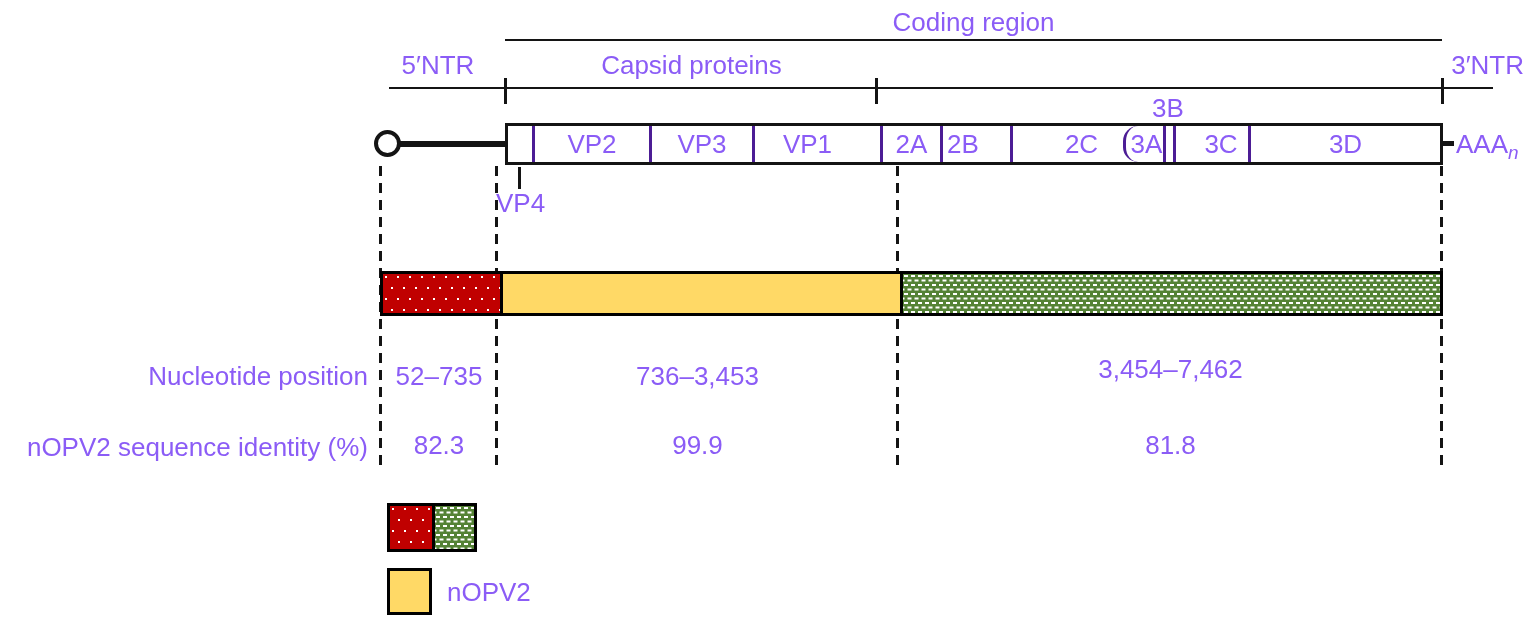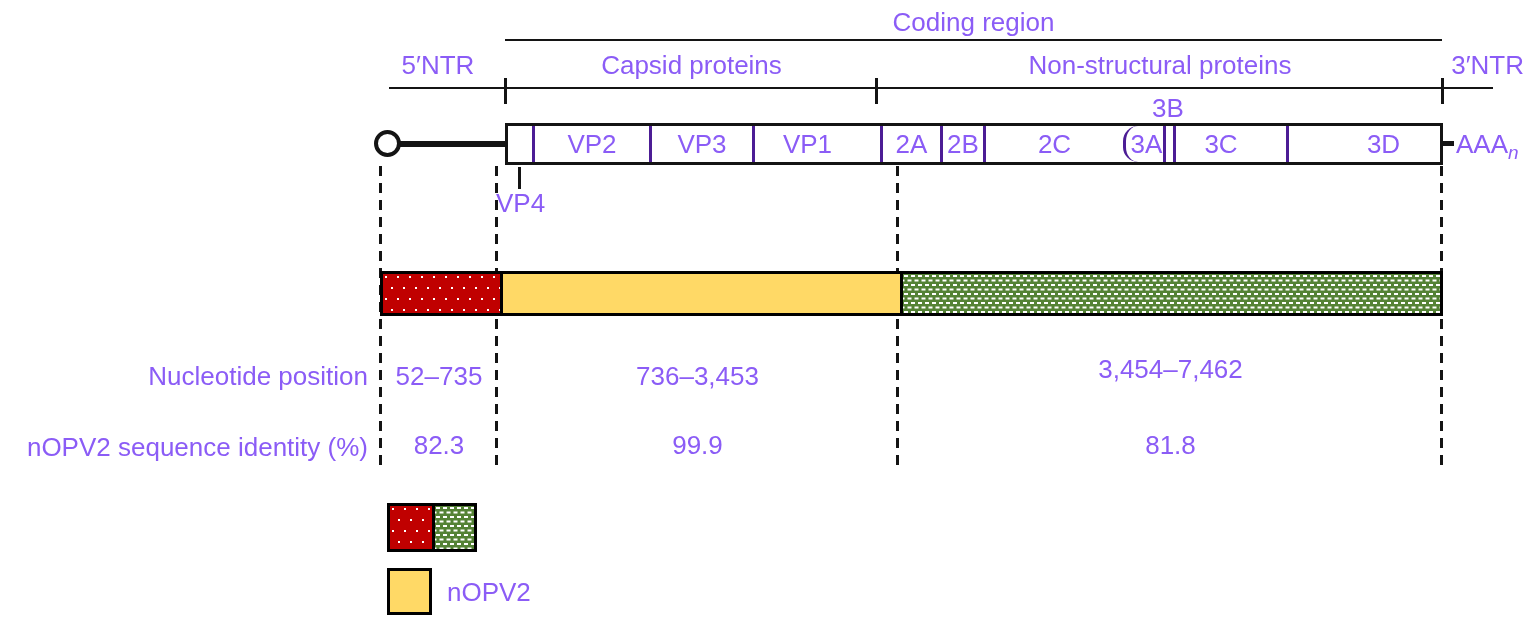--- a/index.html
+++ b/index.html
@@ -77,21 +77,20 @@
 </head>
 <body>
 
 <div class="figure">
 
   <div class="lbl center" style="left:505px;top:8px;width:937px;">Coding region</div>
   <div class="hline" style="left:505px;top:39px;width:937px;"></div>
 
   <div class="lbl center" style="left:379px;top:51px;width:118px;">5′NTR</div>
   <div class="lbl center" style="left:506px;top:51px;width:371px;">Capsid proteins</div>
-  <div class="lbl center" style="left:877px;top:51px;width:566px;">Non-structural proteins</div>
   <div class="lbl right" style="left:1443px;top:51px;width:81px;">3′NTR</div>
 
   <div class="hline" style="left:389px;top:87px;width:1104px;"></div>
   <div class="tick" style="left:504px;"></div>
   <div class="tick" style="left:875px;"></div>
   <div class="tick" style="left:1441px;"></div>
 
   <div class="vpg-circle"></div>
   <div class="rna-line"></div>
 
@@ -109,33 +108,33 @@
       </div>
     <div class="seg bordered" style="left:244px;width:108px;">
         <span>VP1</span>
       </div>
     <div class="seg bordered" style="left:372px;width:60px;">
         <span>2A</span>
       </div>
     <div class="seg bordered" style="left:432px;width:43px;">
         <span>2B</span>
       </div>
-    <div class="seg bordered" style="left:475px;width:140px;">
+    <div class="seg bordered" style="left:502px;width:140px;">
         <span>2C</span>
       </div>
     <div class="seg bordered" style="left:615px;width:44px;border-radius:15px;">
         <span>3A</span>
       </div>
     <div class="seg bordered" style="left:655px;width:10px;">
         <span></span>
       </div>
     <div class="seg bordered" style="left:665px;width:93px;">
         <span>3C</span>
       </div>
-    <div class="seg bordered" style="left:740px;width:192px;margin-left:38px;">
+    <div class="seg bordered" style="left:740px;width:192px;">
         <span>3D</span>
       </div>
   </div>
 
   <div class="pointer-v"></div>
   <div class="lbl" style="left:496px;top:189px;z-index:3;">VP4</div>
 
   <div class="polya-tick"></div>
   <div class="lbl" style="left:1456px;top:130px;">
     <span>AAA</span><span class="polya-sub">n</span>

